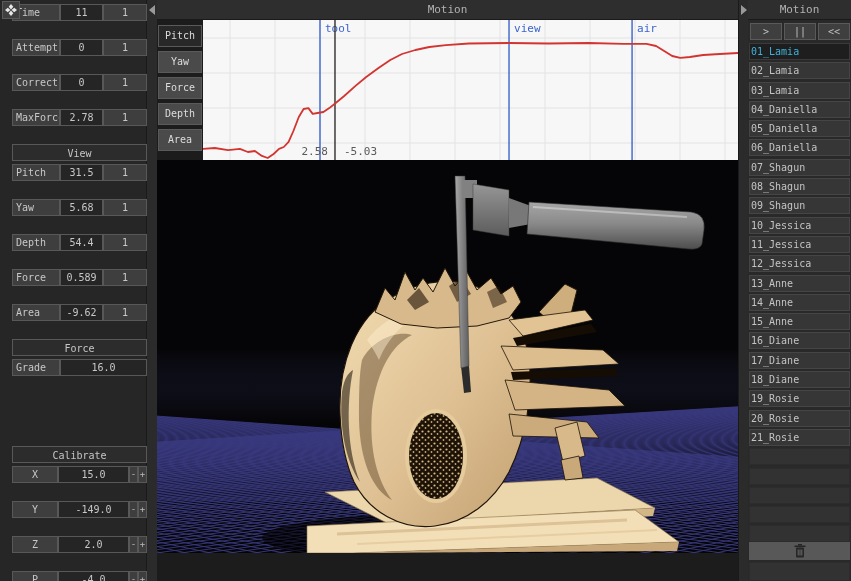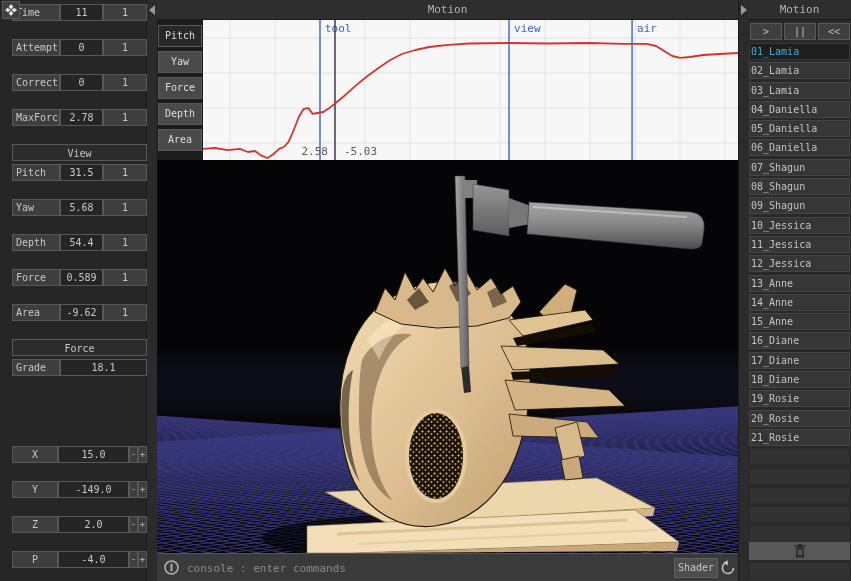--- a/index.html
+++ b/index.html
@@ -113,24 +113,25 @@
           <div class="tcell flg">1</div>
         </div>
       <div class="trow">
           <div class="tcell lbl">Area</div>
           <div class="tcell val">-9.62</div>
           <div class="tcell flg">1</div>
         </div>
       <div class="sec-hdr">Force</div>
       <div class="trow">
           <div class="tcell lbl">Grade</div>
-          <div class="tcell gval">18.1</div>
+          <div class="tcell gval">16.0</div>
         </div>
     </div>
     <div class="ltable" style="top:446px;">
+      <div class="sec-hdr">Calibrate</div>
       <div class="trow">
           <div class="tcell lblc">X</div>
           <div class="tcell cval">15.0</div>
           <div class="tcell stepbtn">-</div>
           <div class="tcell stepbtn">+</div>
         </div>
       <div class="trow">
           <div class="tcell lblc">Y</div>
           <div class="tcell cval">-149.0</div>
           <div class="tcell stepbtn">-</div>
@@ -644,36 +645,20 @@
         <polygon points="298,16 308,16 312,206 304,208" fill="url(#shaftGrad)" stroke="#3a3a3a" stroke-width="0.5"></polygon>
         <rect x="306" y="20" width="14" height="18" fill="#818181"></rect>
         <polygon points="316,24 352,30 352,76 316,70" fill="url(#blockGrad)" stroke="#3c3c3c" stroke-width="0.5"></polygon>
         <polygon points="352,38 374,46 374,64 352,68" fill="#787878"></polygon>
         <path d="M 372,42 L 534,52 Q 549,54 547,70 L 545,84 Q 543,90 532,89 L 370,74 Z" fill="url(#handleGrad)" stroke="#2e2e2e" stroke-width="0.6"></path>
         <path d="M 376,47 L 530,57" stroke="rgba(255,255,255,0.35)" stroke-width="2.2" fill="none"></path>
       </g>
     </svg>
   </div>
 
-  <div id="console-bar">
-    <div id="power-wrap">
-      <svg width="17" height="17" viewBox="0 0 17 17">
-        <circle cx="8.5" cy="8.5" r="6.5" fill="none" stroke="#b0b0b0" stroke-width="1.6"></circle>
-        <line x1="8.5" y1="4.5" x2="8.5" y2="12.5" stroke="#b0b0b0" stroke-width="1.8"></line>
-      </svg>
-    </div>
-    <input id="console-input" type="text" placeholder="console : enter commands" style="">
-    <div id="shader-btn">Shader</div>
-    <div id="refresh-wrap">
-      <svg width="16" height="16" viewBox="0 0 16 16">
-        <path d="M 7,2.6 A 5.5,5.5 0 1 0 13.4,8" fill="none" stroke="#c8c8c8" stroke-width="1.6"></path>
-        <polygon points="7.8,0.2 7.8,5.4 3.6,2.8" fill="#c8c8c8"></polygon>
-      </svg>
-    </div>
-  </div>
 
   <div id="right-panel">
     <div id="right-title">Motion</div>
     <div class="pb-btn" style="left:2px;">&gt;</div>
     <div class="pb-btn" style="left:36px;">||</div>
     <div class="pb-btn" style="left:70px;">&lt;&lt;</div>
     <div id="clip-list">
       <div class="clip sel">01_Lamia</div>
       <div class="clip">02_Lamia</div>
       <div class="clip">03_Lamia</div>

